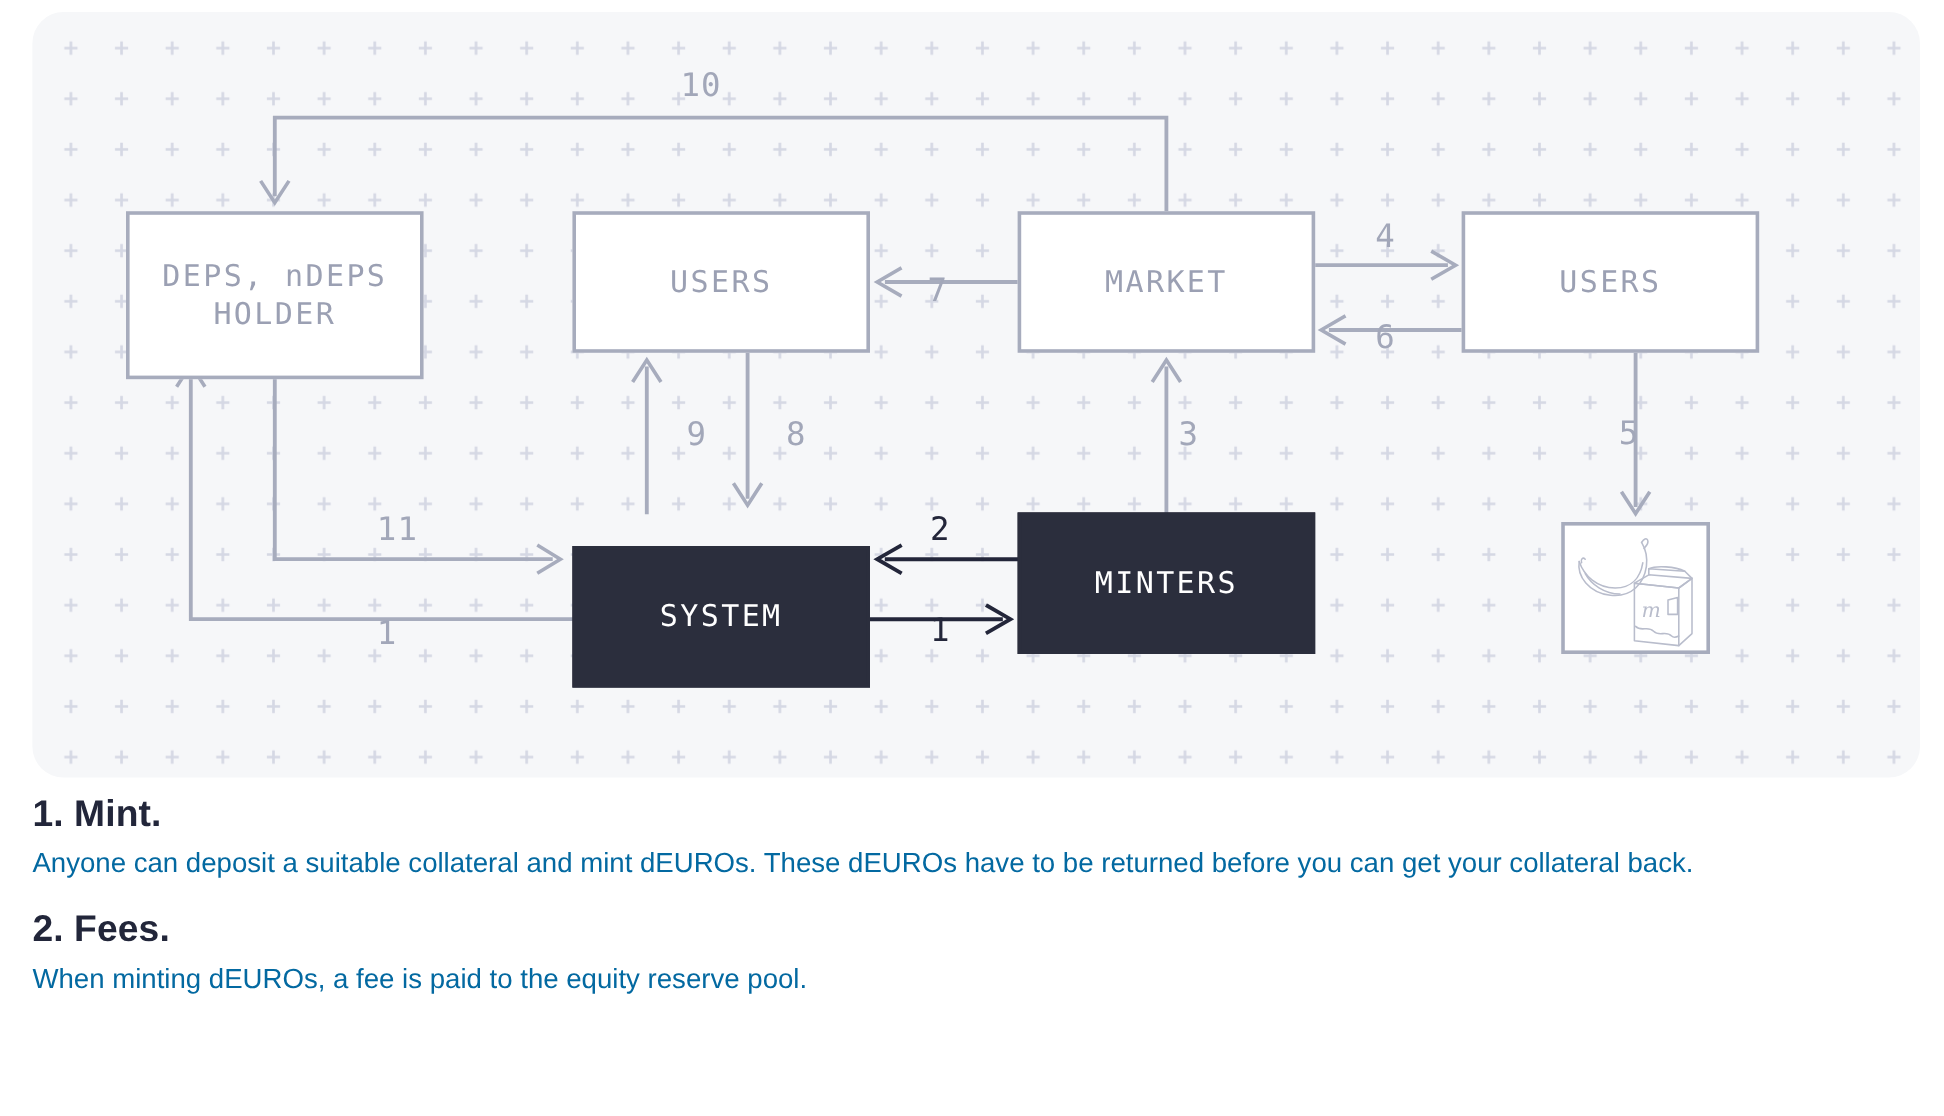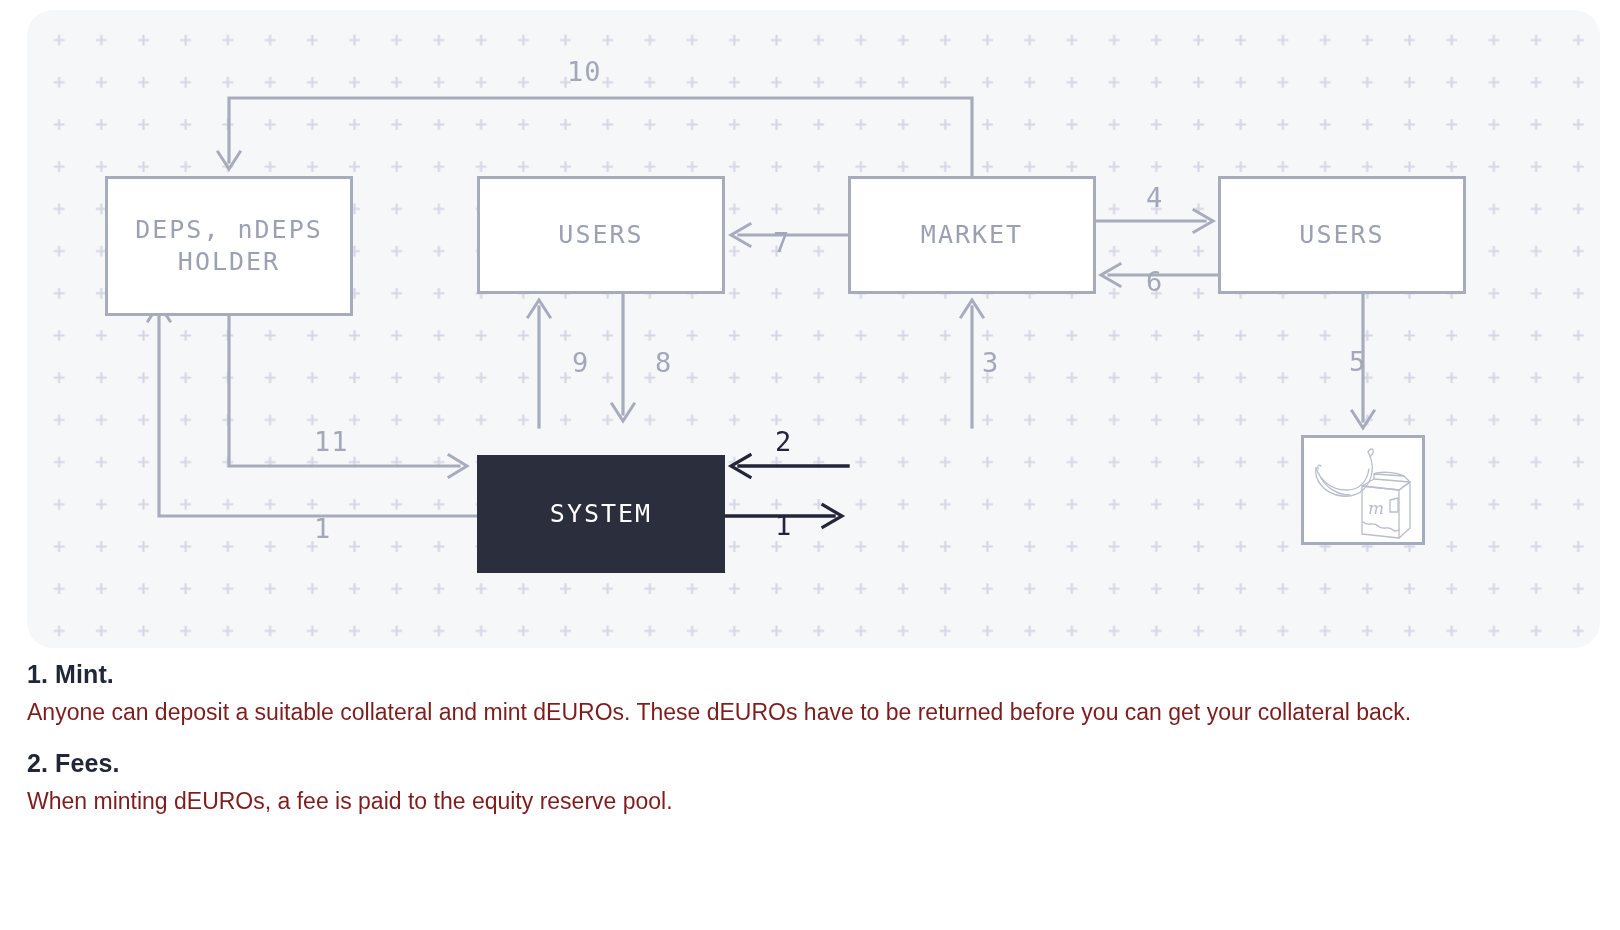--- a/index.html
+++ b/index.html
@@ -116,29 +116,29 @@
   #copy {
     position: absolute;
     left: 27px;
     top: 660px;
     width: 1480px;
   }
   .section + .section { margin-top: 20px; }
   .section-title {
     font-family: "Liberation Sans", sans-serif;
     font-weight: bold;
-    font-size: 25px;
+    font-size: 31px;
     color: #22263a;
     letter-spacing: 0.1px;
     margin: 0 0 6px 0;
   }
   .section-body {
     font-family: "Liberation Sans", sans-serif;
     font-size: 23px;
-    color: #7f1d1d;
+    color: #0369a1;
     line-height: 1.48;
     margin: 0;
     max-width: 1450px;
   }
 </style>
 </head>
 <body>
 
 <div id="page">
 
@@ -210,20 +210,23 @@
     </div>
 
     <div class="node node-light" id="node-users">
       <span>USERS</span>
     </div>
 
     <div class="node node-dark" id="node-system">
       <span>SYSTEM</span>
     </div>
 
+    <div class="node node-dark" id="node-minters">
+      <span>MINTERS</span>
+    </div>
 
     <div class="node node-picture" id="node-goods">
       <svg width="118" height="104" viewBox="0 0 118 104">
         <g fill="none" stroke="#b9bdcc" stroke-width="1.3" stroke-linecap="round" stroke-linejoin="round">
 
           <path d="M12 30 C10 42 20 56 38 58 C56 60 66 48 68 34 C69 26 67 19 64 14"></path>
           <path d="M64 14 C66 11 68 10 69 12 C70 14 68 17 66 19"></path>
           <path d="M12 30 C16 42 27 52 42 52 C56 52 63 43 65 31"></path>
           <path d="M17 40 C22 49 33 57 46 57"></path>
           <path d="M14 31 C13 28 15 26 17 28"></path>

